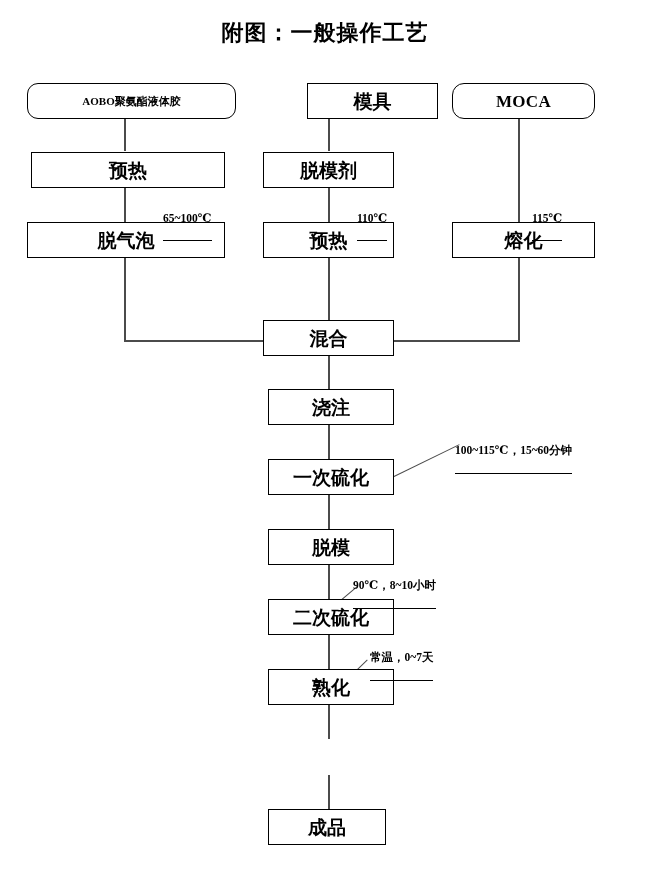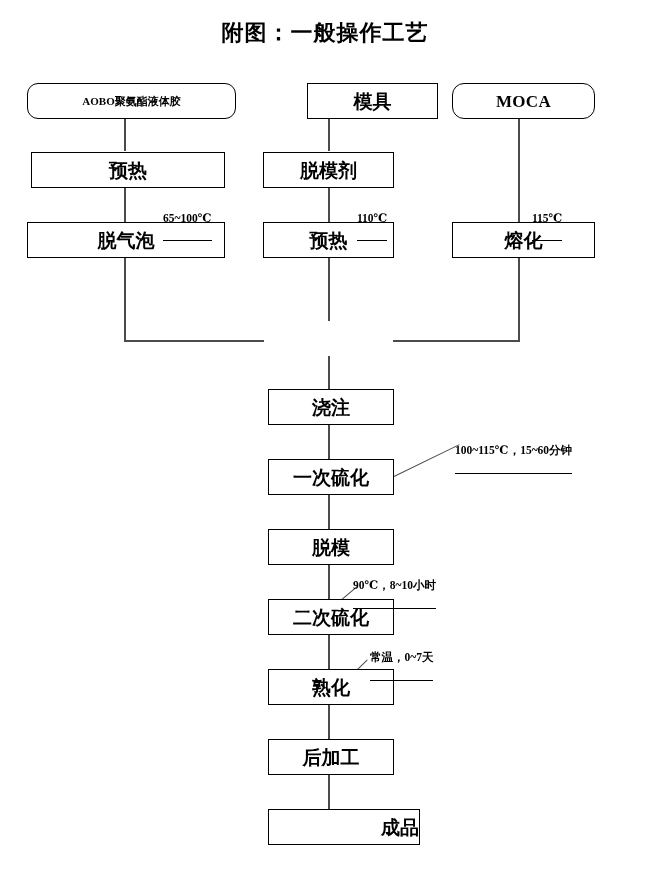--- a/index.html
+++ b/index.html
@@ -143,20 +143,23 @@
   <div class="node" style="left:27px; top:222px; width:198px; height:36px;">
     <span>脱气泡</span>
   </div>
   <div class="node" style="left:263px; top:222px; width:131px; height:36px;">
     <span>预热</span>
   </div>
   <div class="node" style="left:452px; top:222px; width:143px; height:36px;">
     <span>熔化</span>
   </div>
 
+  <div class="node" style="left:263px; top:320px; width:131px; height:36px;">
+    <span>混合</span>
+  </div>
 
   <div class="node" style="left:268px; top:389px; width:126px; height:36px;">
     <span>浇注</span>
   </div>
 
   <div class="node" style="left:268px; top:459px; width:126px; height:36px;">
     <span>一次硫化</span>
   </div>
 
   <div class="node" style="left:268px; top:529px; width:126px; height:36px;">
@@ -164,21 +167,18 @@
   </div>
 
   <div class="node" style="left:268px; top:599px; width:126px; height:36px;">
     <span>二次硫化</span>
   </div>
 
   <div class="node" style="left:268px; top:669px; width:126px; height:36px;">
     <span>熟化</span>
   </div>
 
-  <div class="node" style="left:268px; top:739px; width:126px; height:36px;">
-    <span>后加工</span>
-  </div>
 
-  <div class="node" style="left:268px; top:809px; width:152px; height:36px;justify-content:flex-end;">
+  <div class="node" style="left:268px; top:809px; width:118px; height:36px;">
     <span>成品</span>
   </div>
 
 </div>
 
 </body></html>

